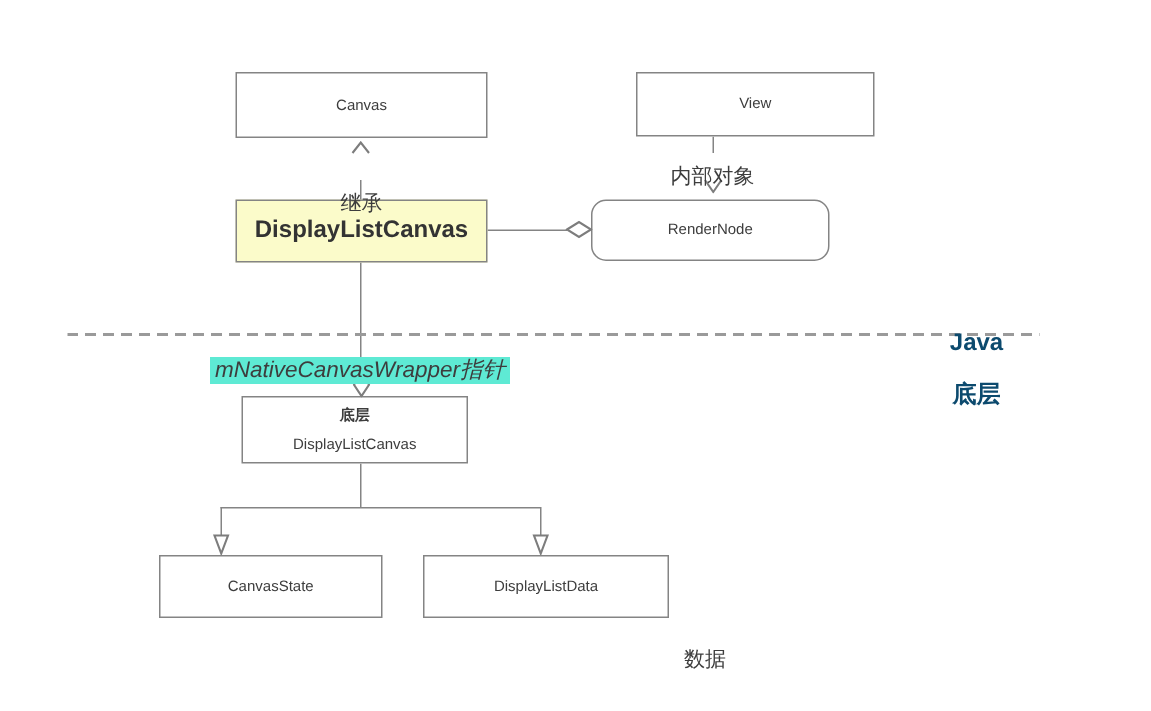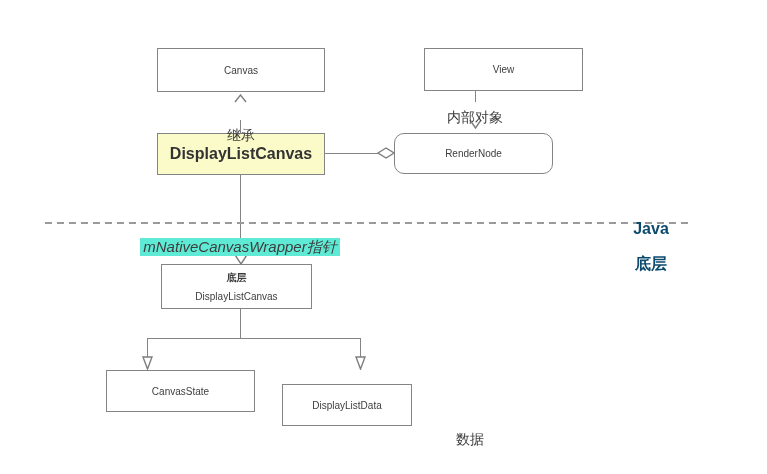--- a/index.html
+++ b/index.html
@@ -113,21 +113,21 @@
     <span class="stack">
       <span class="b">底层</span>
       <span>DisplayListCanvas</span>
     </span>
   </div>
 
   <div class="box" style="left:65px; top:370px; width:149px; height:42px;margin-left:41px;">
     <span>CanvasState</span>
   </div>
 
-  <div class="box" style="left:282px; top:384px; width:130px; height:42px;">
+  <div class="box" style="left:282px; top:370px; width:164px; height:42px;">
     <span>DisplayListData</span>
   </div>
 
   <div class="lbl" style="left:211px; top:102px; width:60px;">继承</div>
   <div class="lbl" style="left:435px; top:84px; width:80px;">内部对象</div>
   <div class="lbl onwhite big" style="left:140px; top:214px; width:200px;">mNativeCanvasWrapper指针</div>
   <div class="lbl" style="left:450px; top:406px; width:40px;">数据</div>
 
   <div class="lbl bold" style="left:626px; top:196px; width:50px;">Java</div>
   <div class="lbl bold" style="left:626px; top:231px; width:50px;">底层</div>

